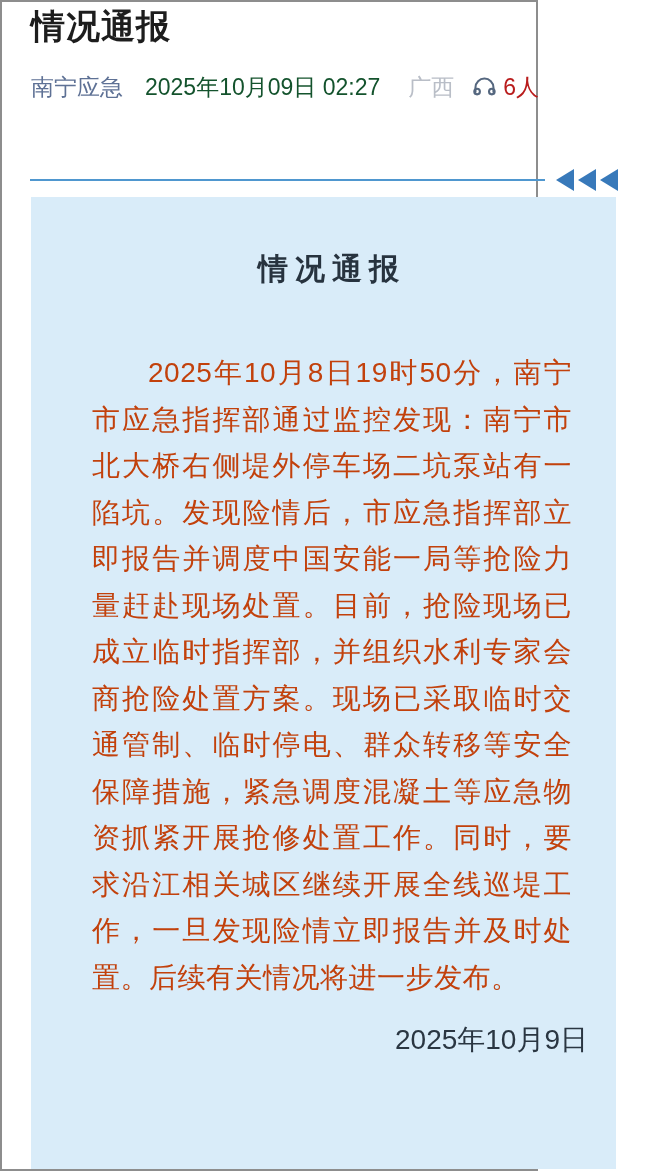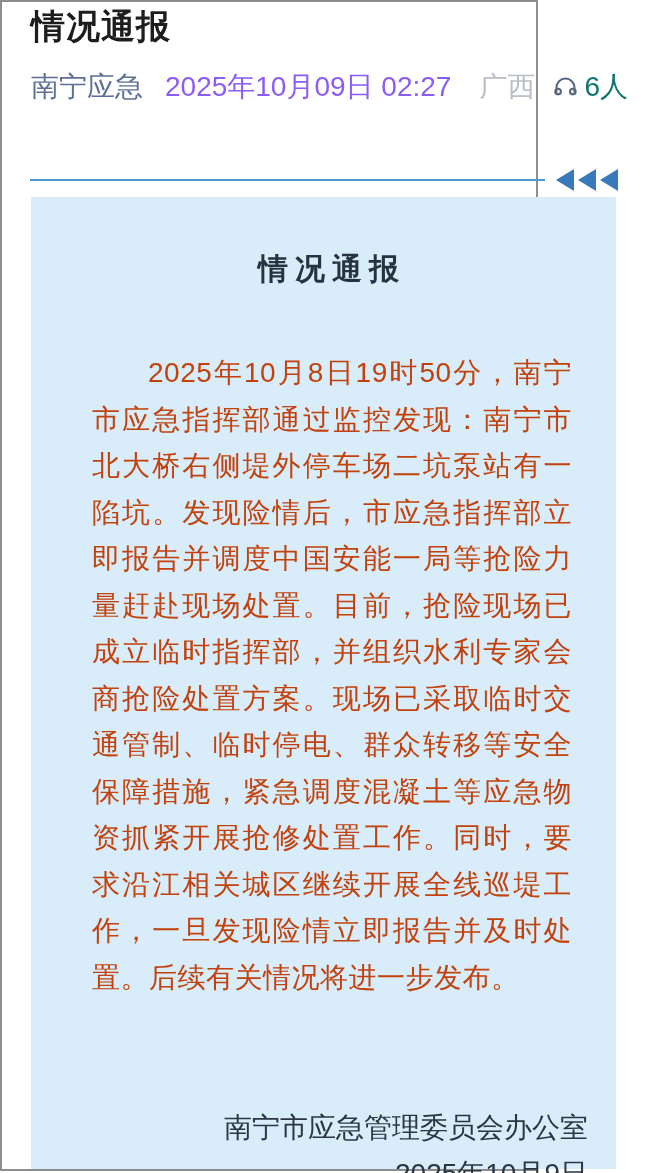--- a/index.html
+++ b/index.html
@@ -21,27 +21,27 @@
   .page-title {
     position:absolute; left:29px; top:2px;
     font-size:34px; font-weight:700;
     color:#1d1d1d;
     letter-spacing:1px;
     margin:0;
   }
   .meta-row {
     position:absolute; left:29px; top:70px; right:20px;
     display:flex; align-items:center;
-    font-size:28px; line-height:30px;
+    font-size:23px; line-height:30px;
     white-space:nowrap;
   }
   .meta-source { color:#5e7195; margin-right:22px; }
-  .meta-date   { color:#8b5cf6; margin-right:16px; }
+  .meta-date   { color:#14532d; margin-right:16px; }
   .meta-loc    { color:#b9bec7; margin-right:18px;margin-left:12px; }
-  .meta-listen { color:#0f766e; display:inline-flex; align-items:center; }
+  .meta-listen { color:#b91c1c; display:inline-flex; align-items:center; }
   .meta-listen svg { margin-right:5px; display:block; }
   
   .divider {
     position:absolute; left:28px; top:166px; width:588px; height:24px;
     display:flex; align-items:center;
   }
   .divider .rule {
     flex:1; height:2px; background:#4f97cf; margin-right:7px;
   }
   .divider .tri {
@@ -115,17 +115,16 @@
   <div class="divider">
     <span class="rule"></span>
     <span class="tri"></span>
     <span class="tri"></span>
     <span class="tri"></span>
   </div>
 
   <div class="notice-card">
     <h2 class="notice-title">情况通报</h2>
     <p class="notice-body">2025年10月8日19时50分，南宁市应急指挥部通过监控发现：南宁市北大桥右侧堤外停车场二坑泵站有一陷坑。发现险情后，市应急指挥部立即报告并调度中国安能一局等抢险力量赶赴现场处置。目前，抢险现场已成立临时指挥部，并组织水利专家会商抢险处置方案。现场已采取临时交通管制、临时停电、群众转移等安全保障措施，紧急调度混凝土等应急物资抓紧开展抢修处置工作。同时，要求沿江相关城区继续开展全线巡堤工作，一旦发现险情立即报告并及时处置。后续有关情况将进一步发布。</p>
-    <div class="notice-sign">南宁市应急管理委员会办公室</div>
     <div class="notice-date">2025年10月9日</div>
   </div>
 
 </div>
 
 </body></html>

